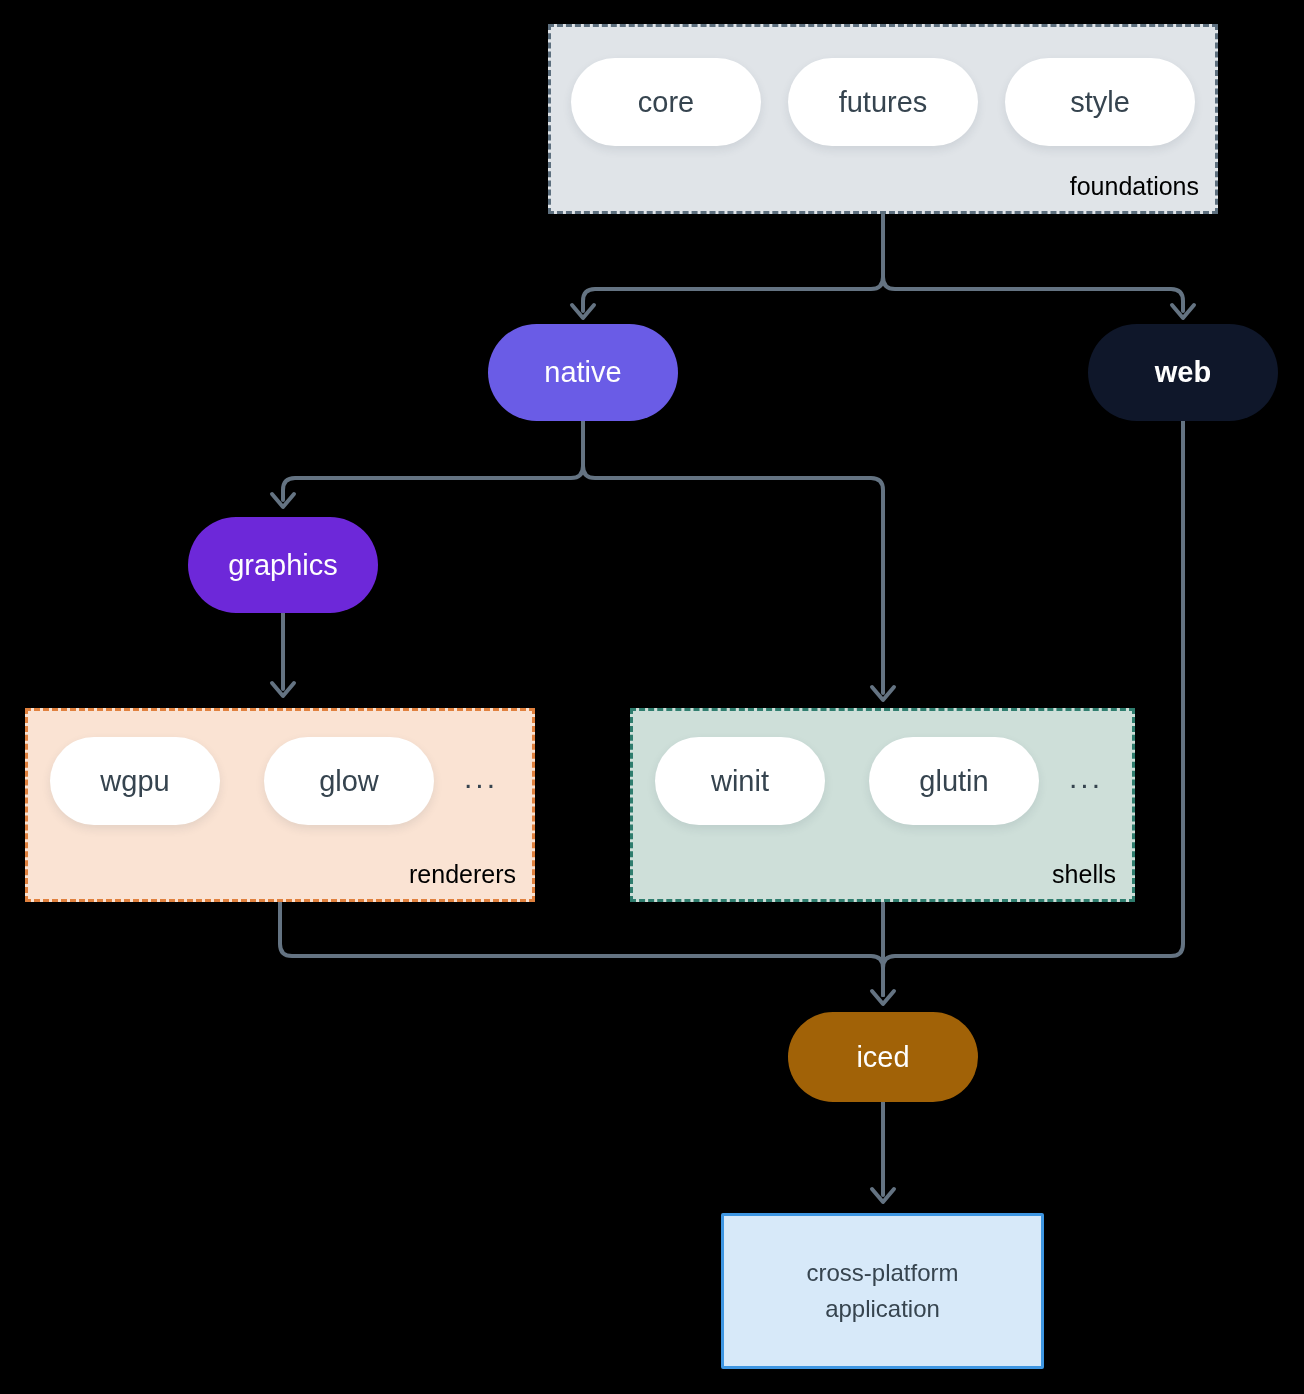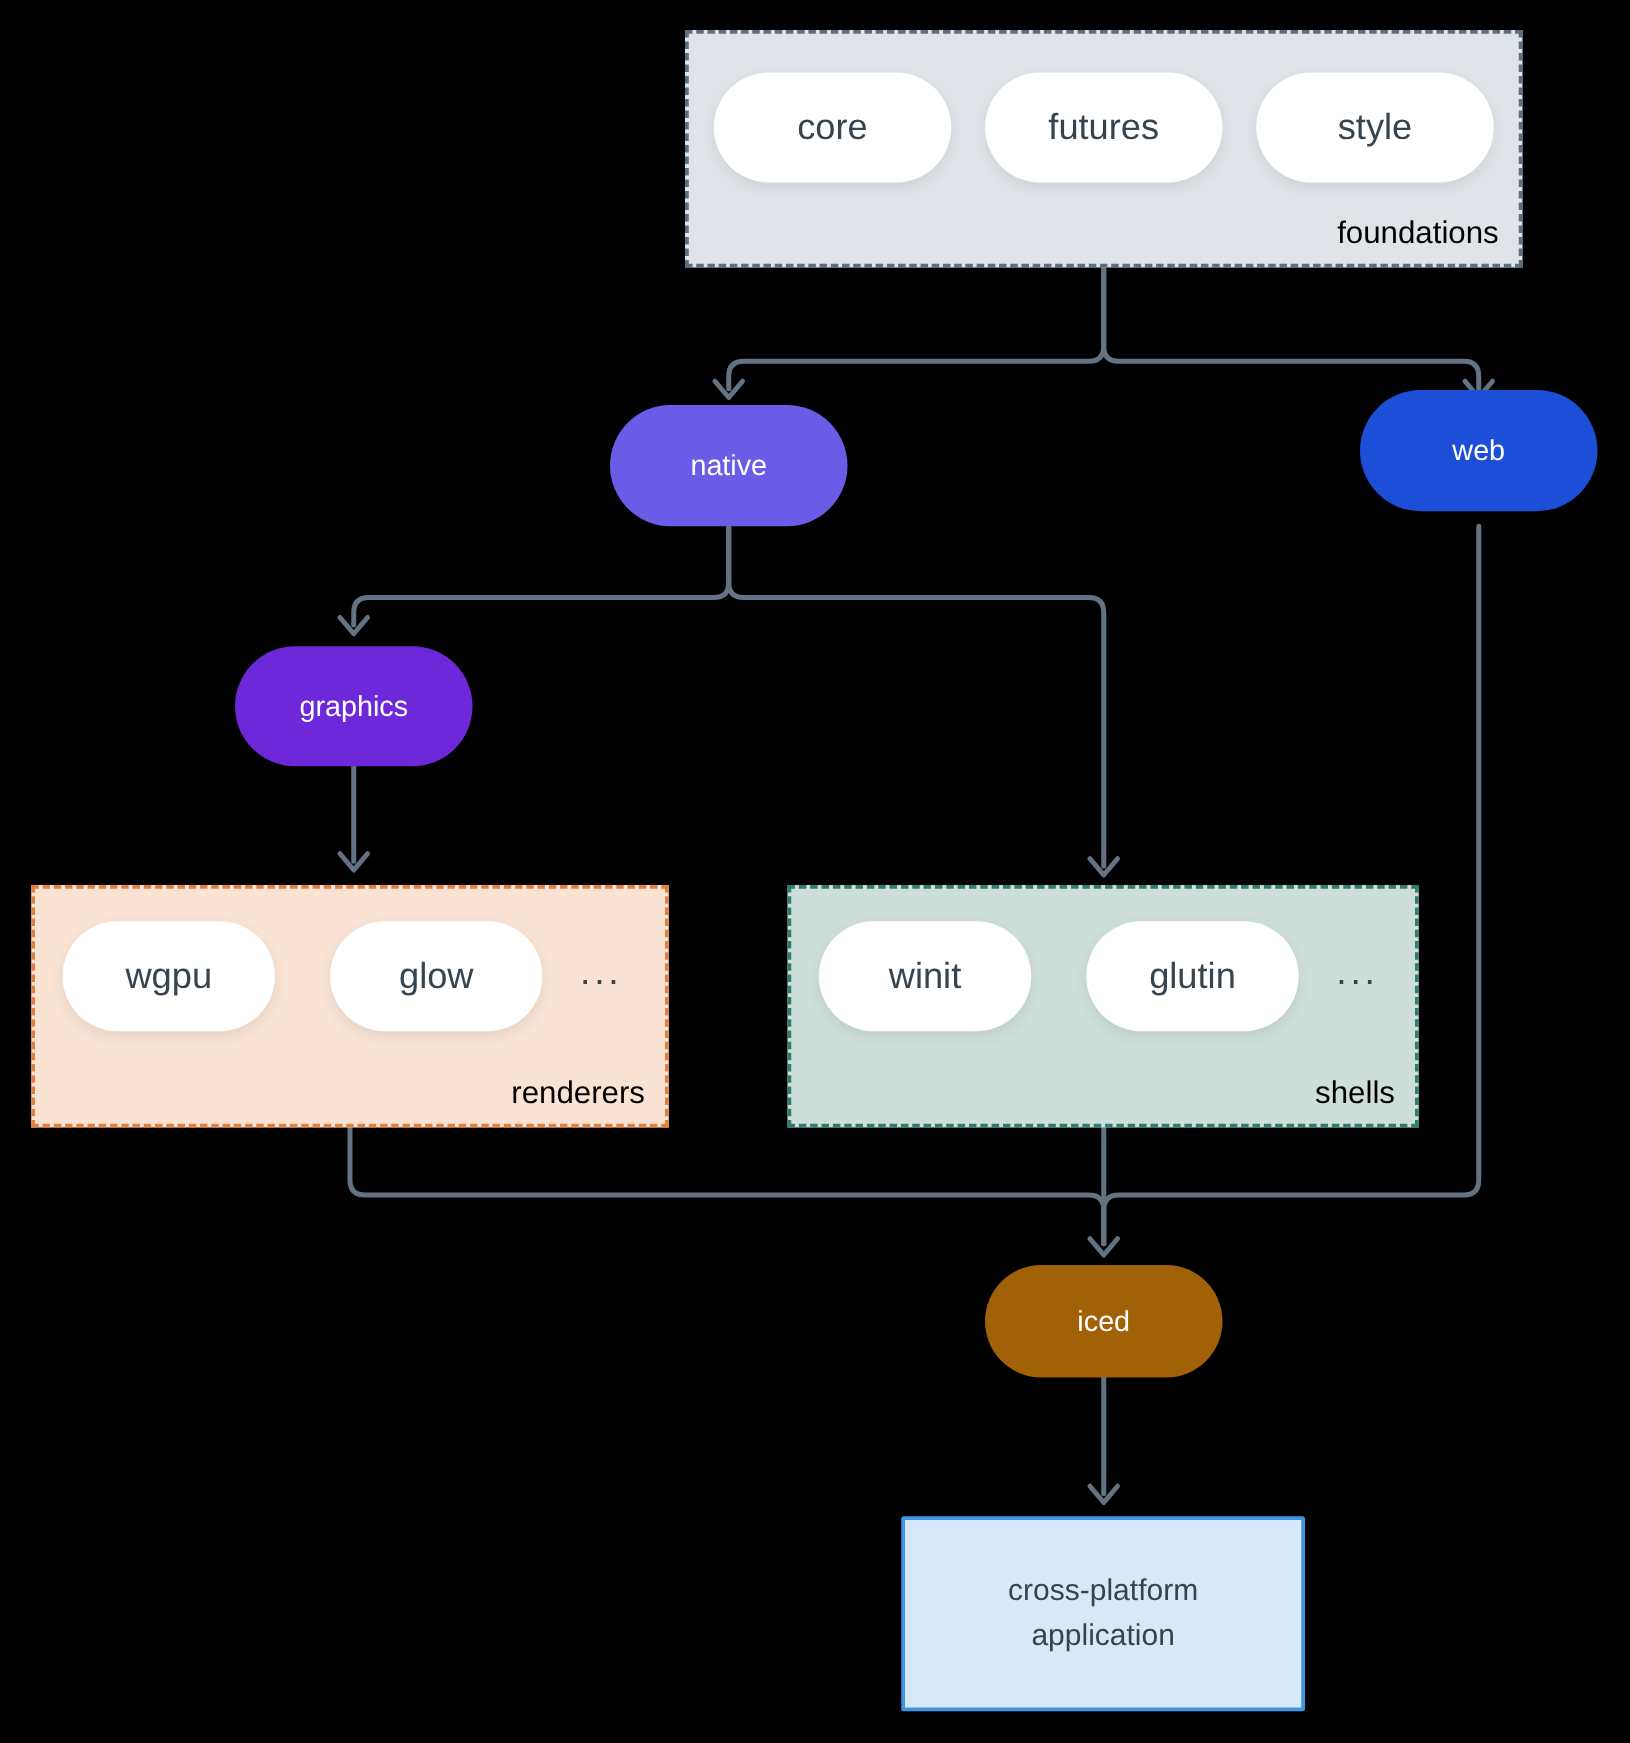--- a/index.html
+++ b/index.html
@@ -21,24 +21,24 @@
   .pill{
     background:#fff;display:flex;align-items:center;justify-content:center;
     font-size:29px;color:#36444f;box-shadow:0 4px 10px rgba(40,60,80,.10);
   }
   .foundations .pill{width:190px;height:88px;border-radius:44px;}
   .renderers .pill,.shells .pill{width:170px;height:88px;border-radius:44px;}
   .more{font-size:30px;color:#36444f;letter-spacing:3px;margin-left:-14px;padding-bottom:6px;}
   .group-label{position:absolute;right:16px;bottom:10px;font-size:25px;color:#000000;}
   .node{
     position:absolute;display:flex;align-items:center;justify-content:center;
-    color:#fefefe;font-size:23px;border-radius:49px;
+    color:#fefefe;font-size:29px;border-radius:49px;
   }
   .node.native{left:488px;top:324px;width:190px;height:97px;background:#6a5ce6;}
-  .node.web{left:1088px;top:312px;width:190px;height:97px;background:#1d4ed8;}
+  .node.web{left:1088px;top:324px;width:190px;height:97px;background:#0f172a;font-weight:bold;}
   .node.graphics{left:188px;top:517px;width:190px;height:96px;background:#6d28d9;}
   .node.iced{left:788px;top:1012px;width:190px;height:90px;background:#a16207;border-radius:45px;}
   .app-box{
     position:absolute;left:721px;top:1213px;width:323px;height:156px;box-sizing:border-box;
     background:#d7e9f9;border:3px solid #3e96e2;border-radius:2px;
     display:flex;align-items:center;justify-content:center;text-align:center;
     font-size:24px;line-height:1.5;color:#36444f;padding:0 26px;
   }
 </style>
 </head>

